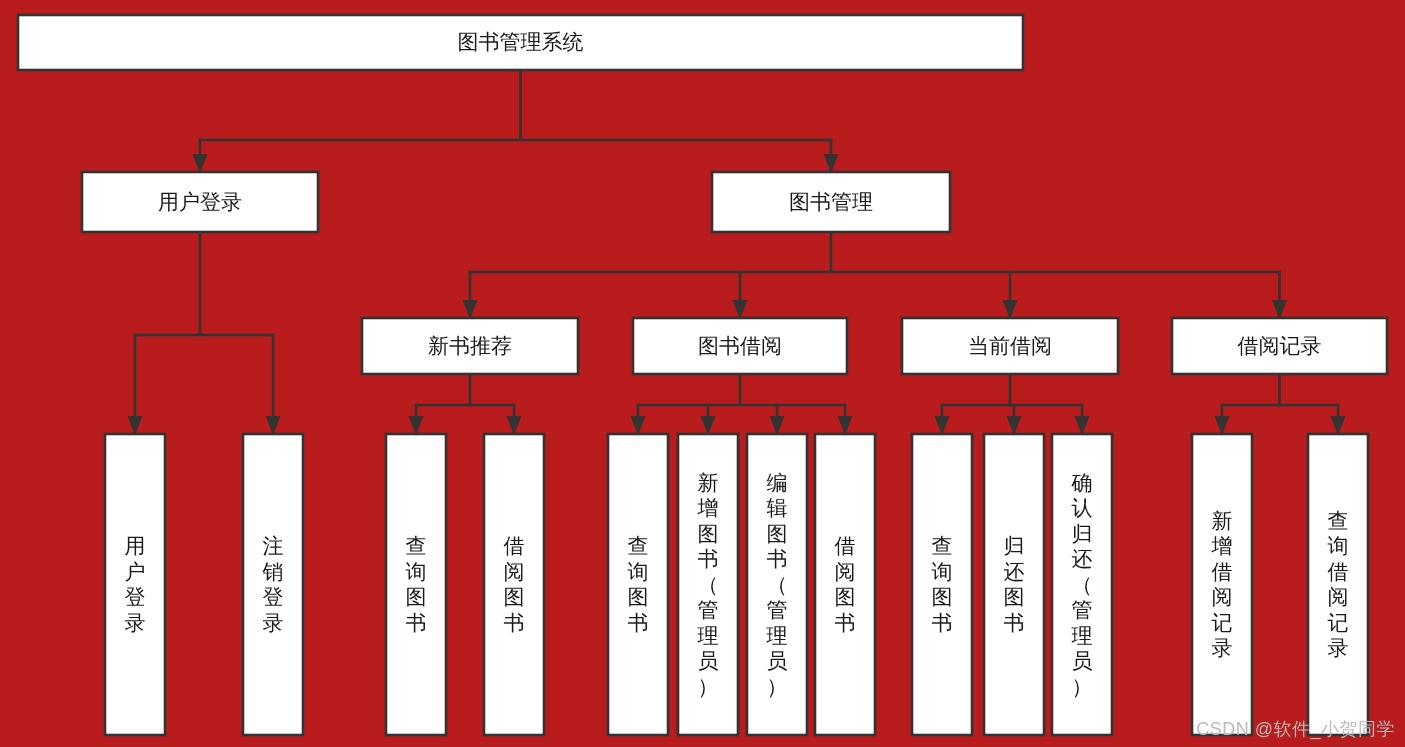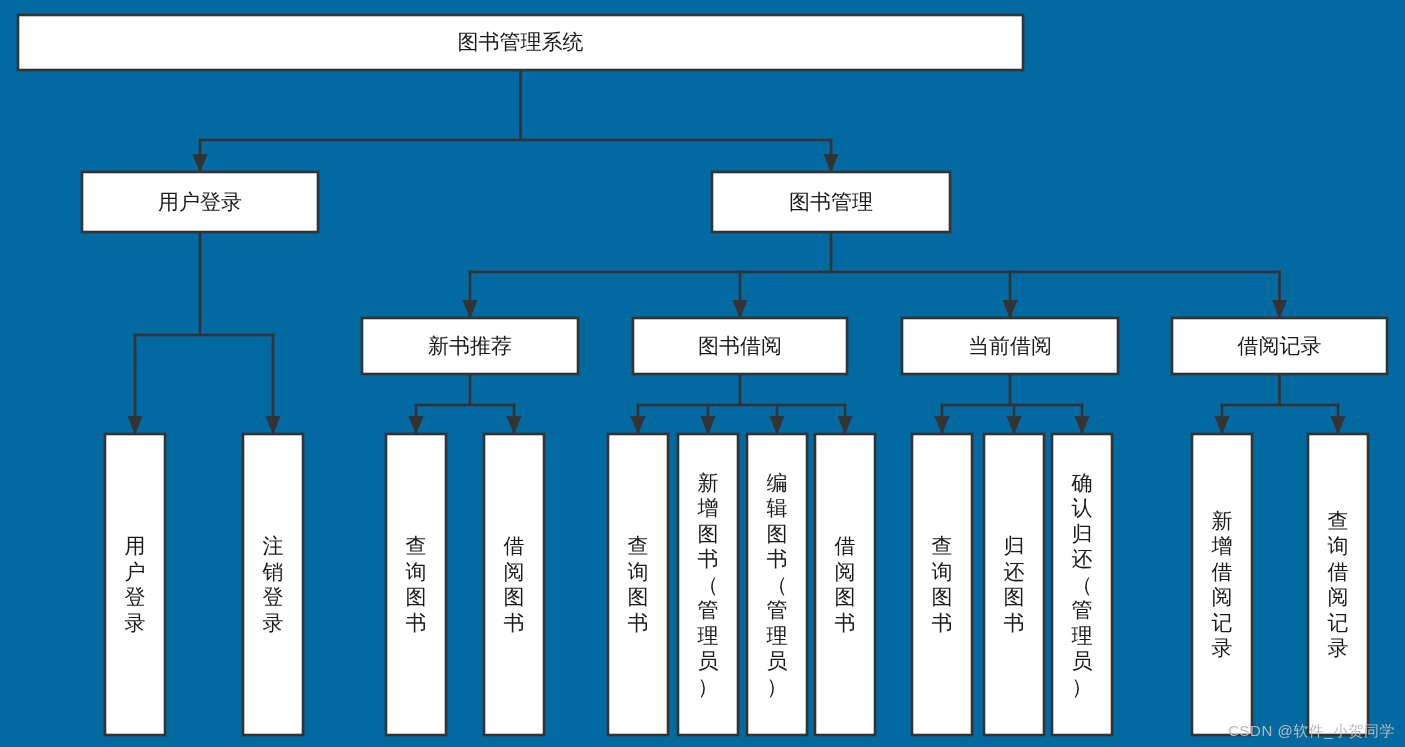--- a/index.html
+++ b/index.html
@@ -7,21 +7,21 @@
     padding: 0;
     background: #ffffff;
   }
   body {
     font-family: "Liberation Sans", "DejaVu Sans", sans-serif;
   }
   #diagram-root {
     position: relative;
     width: 1405px;
     height: 747px;
-    background: #0369a1;
+    background: #b91c1c;
     overflow: hidden;
   }
   svg.diagram-svg {
     position: absolute;
     left: 0;
     top: 0;
     width: 1405px;
     height: 747px;
   }
   .node-box {
@@ -50,21 +50,21 @@
     font-family: "Liberation Sans", "DejaVu Sans", sans-serif;
     font-size: 21px;
     fill: #1a1a1a;
     text-anchor: middle;
   }
   .watermark-text {
     position: absolute;
     right: 10px;
     bottom: 6px;
     font-family: "Liberation Sans", "DejaVu Sans", sans-serif;
-    font-size: 15px;
+    font-size: 18px;
     color: #b9b9b9;
     white-space: nowrap;
     letter-spacing: 0.5px;
     margin-left: 38px;
   }
 </style>
 </head>
 <body>
 
 <div id="diagram-root">

